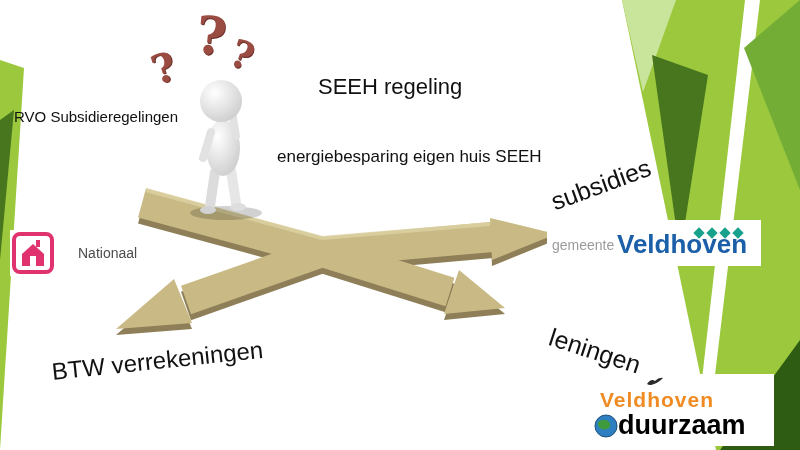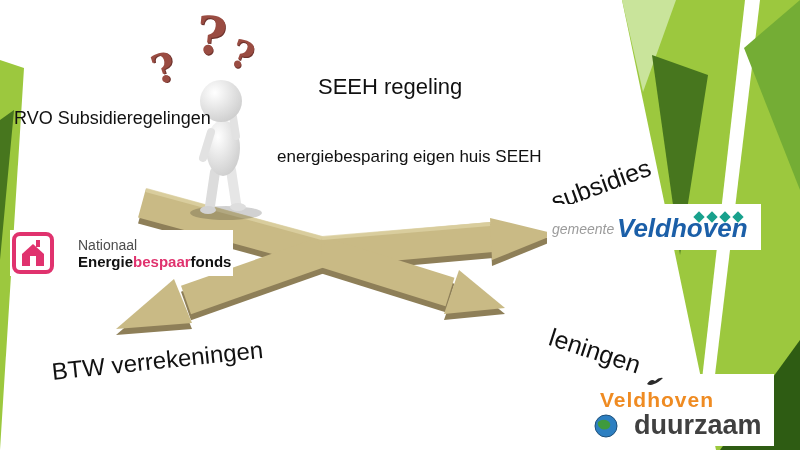--- a/index.html
+++ b/index.html
@@ -2,21 +2,21 @@
 <html><head>
 <meta charset="utf-8">
 <style>
   html,body{margin:0;padding:0;background:#ffffff;}
   .slide{
     position:relative;width:800px;height:450px;background:#ffffff;overflow:hidden;
     font-family:"Liberation Sans",sans-serif;color:#1a1a1a;
   }
   .abs{position:absolute;left:0;top:0;}
   .lbl{position:absolute;white-space:nowrap;color:#111;}
-  .lbl-rvo{left:14px;top:108px;font-size:18px;}
+  .lbl-rvo{left:14px;top:108px;font-size:15px;}
   .lbl-isde{left:318px;top:74px;font-size:22px;}
   .lbl-seeh{left:277px;top:147px;font-size:17px;}
   .lbl-subsidies{left:552px;top:188px;font-size:25px;transform:rotate(-20deg);transform-origin:left center;}
   .lbl-leningen{left:550px;top:322px;font-size:25px;transform:rotate(18deg);transform-origin:left center;}
   .lbl-btw{left:52px;top:358px;font-size:24px;transform:rotate(-6deg);transform-origin:left center;}
   .lbl-zep{left:306px;top:358px;font-size:15px;}
   .qmark{
     position:absolute;font-family:"DejaVu Serif",serif;font-weight:bold;color:#9a4c42;
     text-shadow:1px 1px 0 #6f342e;line-height:1;
   }
@@ -25,32 +25,32 @@
   .q3{left:231px;top:36px;font-size:38px;transform:rotate(20deg);}
 
   
   .logo-nebf{position:absolute;left:10px;top:230px;display:flex;align-items:center;background:#fff;padding:2px;}
   .nebf-text{margin-left:24px;}
   .nebf-line1{font-size:14px;color:#4d4d4d;}
   .nebf-line2{font-size:15px;font-weight:bold;color:#111;}
   .nebf-line2 .pink{color:#e0326e;}
 
   
-  .logo-gv{position:absolute;left:547px;top:204px;width:214px;height:46px;background:#ffffff;font-style:italic;}
+  .logo-gv{position:absolute;left:547px;top:220px;width:214px;height:46px;background:#ffffff;}
   .gv-gemeente{position:absolute;left:5px;top:17px;font-size:14px;color:#9b9b9b;}
   .gv-veldhoven{position:absolute;left:70px;top:9px;font-size:26px;font-weight:bold;color:#1b5fa8;}
   .gv-diamonds{position:absolute;left:148px;top:3px;}
   .gv-diamonds i{display:inline-block;width:8px;height:8px;background:#18a18d;transform:rotate(45deg);margin-right:5px;}
 
   
   .logo-vd{position:absolute;left:588px;top:374px;width:186px;height:72px;background:#ffffff;}
   .vd-bird{position:absolute;left:58px;top:2px;}
   .vd-line1{position:absolute;left:12px;top:14px;font-size:21px;font-weight:bold;color:#ef8b22;letter-spacing:1px;}
   .vd-line2{position:absolute;left:6px;top:36px;display:flex;align-items:center;}
-  .vd-line2 span{font-size:27px;font-weight:bold;color:#404040;margin-left:16px;}
+  .vd-line2 span{font-size:27px;font-weight:bold;color:#000000;margin-left:0;}
 </style>
 </head>
 <body>
 
 <div class="slide">
 
   <svg class="abs" width="800" height="450" viewBox="0 0 800 450">
     <polygon points="622,0 800,0 800,450 716,450" fill="#9cc83e"></polygon>
     <polygon points="622,0 676,0 643,92" fill="#c9e49b"></polygon>
     <polygon points="652,55 680,255 708,75" fill="#47761e"></polygon>
@@ -117,21 +117,20 @@
 
   <div class="logo-nebf">
     <svg width="42" height="42" viewBox="0 0 42 42">
       <rect x="2" y="2" width="38" height="38" rx="6" fill="#ffffff" stroke="#e0326e" stroke-width="4"></rect>
       <polygon points="10,22 21,12 32,22 32,34 10,34" fill="#e0326e"></polygon>
       <rect x="24" y="8" width="4" height="7" fill="#e0326e"></rect>
       <rect x="18" y="24" width="6" height="10" fill="#ffffff"></rect>
     </svg>
     <div class="nebf-text">
       <div class="nebf-line1">Nationaal</div>
-      <div class="nebf-line2"><span>Energie</span><span class="pink">bespaar</span><span>fonds</span></div>
     </div>
   </div>
 
   <div class="logo-gv">
     <span class="gv-gemeente">gemeente</span>
     <span class="gv-veldhoven">Veldhoven</span>
     <div class="gv-diamonds"><i></i><i></i><i></i><i></i></div>
   </div>
 
   <div class="logo-vd">

